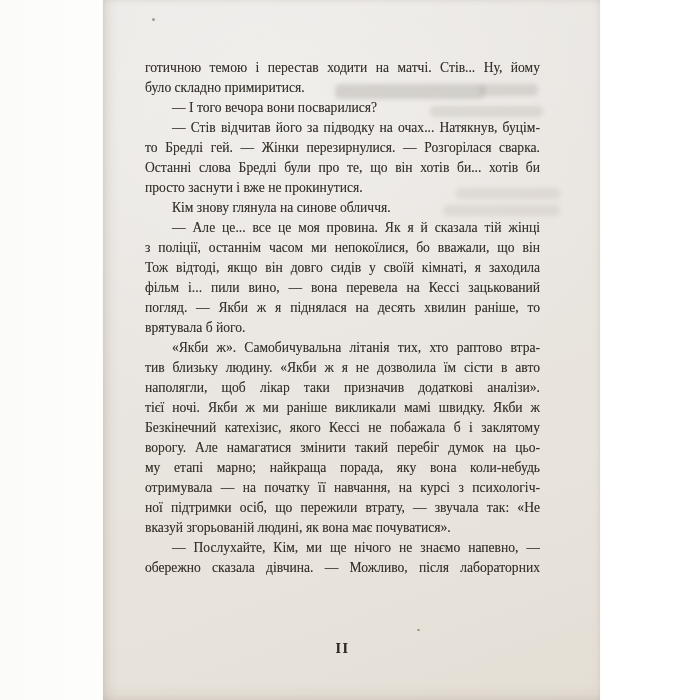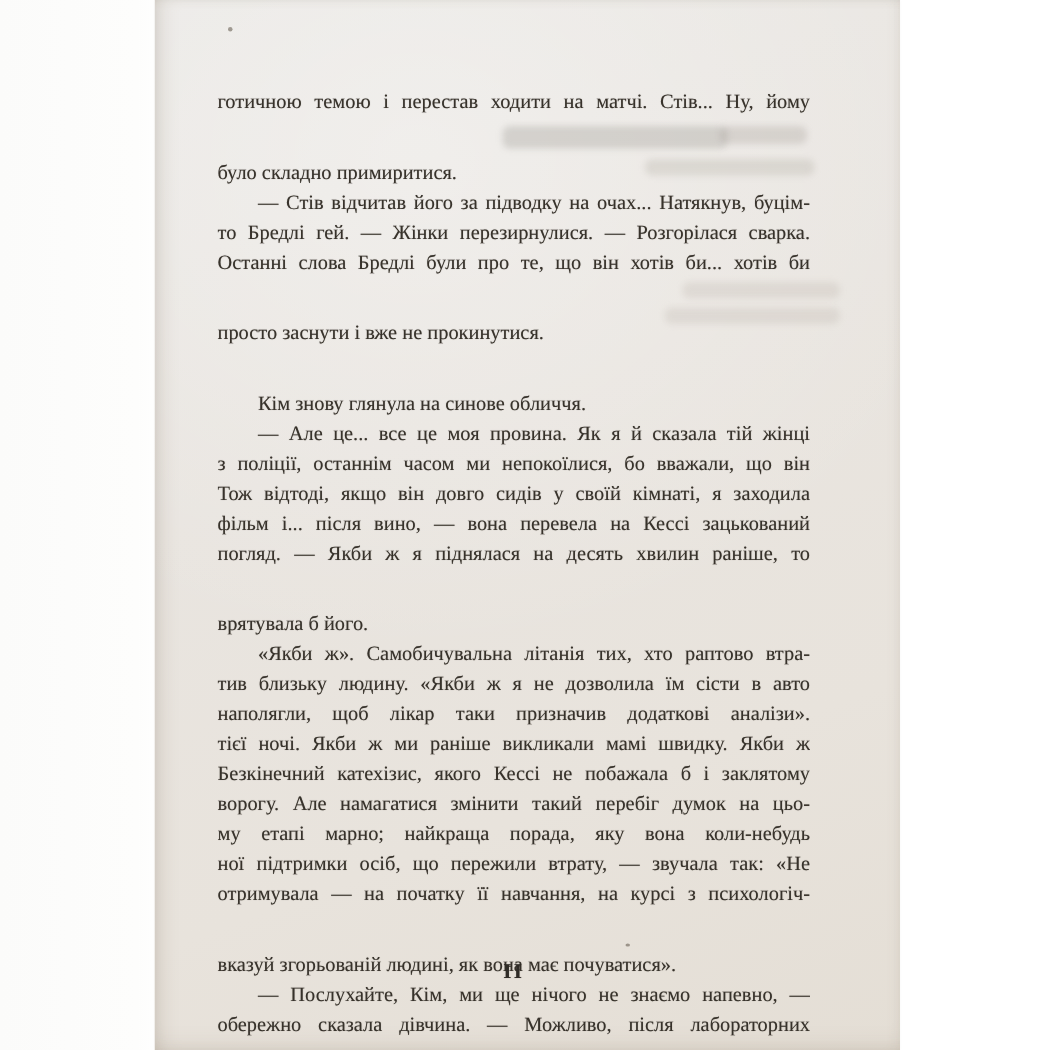--- a/index.html
+++ b/index.html
@@ -43,21 +43,21 @@
     line-height: 20px;
     text-shadow: 0 0 0.6px rgba(55,50,43,0.45);
   }
   .line {
     height: 20px;
     overflow: hidden;
     text-align: justify;
     text-align-last: justify;
     text-justify: inter-word;
   }
-  .line.end { text-align-last: left; margin-top: 27px; }
+  .line.end { text-align-last: left; }
   .line.indent { text-indent: 27px; }
   .it { }
   .section-number {
     position: absolute;
     left: 42px;
     top: 641px;
     width: 395px;
     text-align: center;
     font-weight: bold;
     font-size: 14px;
@@ -93,39 +93,40 @@
     <div class="ghost g1"></div>
     <div class="ghost g2"></div>
     <div class="ghost g3"></div>
     <div class="ghost g4"></div>
     <div class="ghost g5"></div>
     <div class="speck s1"></div>
     <div class="speck s2"></div>
     <div class="text-block" id="text-block">
         <div class="line"><span>готичною темою і перестав ходити на матчі. Стів... Ну, йому</span></div>
         <div class="line end"><span>було складно примиритися.</span></div>
+        <div class="line indent end"><span>— І того вечора вони посварилися?</span></div>
         <div class="line indent"><span>— Стів відчитав його за підводку на очах... Натякнув, буцім-</span></div>
         <div class="line"><span>то Бредлі гей. — Жінки перезирнулися. — Розгорілася сварка.</span></div>
         <div class="line"><span>Останні слова Бредлі були про те, що він хотів би... хотів би</span></div>
         <div class="line end"><span>просто заснути і вже не прокинутися.</span></div>
         <div class="line indent end"><span>Кім знову глянула на синове обличчя.</span></div>
         <div class="line indent"><span>— Але це... все це </span><span class="it">моя</span><span> провина. Як я й сказала тій жінці</span></div>
         <div class="line"><span>з поліції, останнім часом ми непокоїлися, бо вважали, що він</span></div>
         <div class="line"><span>Тож відтоді, якщо він довго сидів у своїй кімнаті, я заходила</span></div>
-        <div class="line"><span>фільм і... </span><span class="it">після вино</span><span>, — вона перевела на Кессі зацькований</span></div>
+        <div class="line"><span>фільм і... </span><span class="it">пили вино</span><span>, — вона перевела на Кессі зацькований</span></div>
         <div class="line"><span>погляд. — Якби ж я піднялася на десять хвилин раніше, то</span></div>
         <div class="line end"><span>врятувала б його.</span></div>
         <div class="line indent"><span>«Якби ж». Самобичувальна літанія тих, хто раптово втра-</span></div>
         <div class="line"><span>тив близьку людину. «Якби ж я не дозволила їм сісти в авто</span></div>
         <div class="line"><span>наполягли, щоб лікар таки призначив додаткові аналізи».</span></div>
         <div class="line"><span>тієї ночі. Якби ж ми раніше викликали мамі швидку. Якби ж</span></div>
         <div class="line"><span>Безкінечний катехізис, якого Кессі не побажала б і заклятому</span></div>
         <div class="line"><span>ворогу. Але намагатися змінити такий перебіг думок на цьо-</span></div>
         <div class="line"><span>му етапі марно; найкраща порада, яку вона коли-небудь</span></div>
+        <div class="line"><span>отримувала — на початку її навчання, на курсі з психологіч-</span></div>
         <div class="line"><span>ної підтримки осіб, що пережили втрату, — звучала так: «Не</span></div>
-        <div class="line"><span>отримувала — на початку її навчання, на курсі з психологіч-</span></div>
         <div class="line end"><span>вказуй згорьованій людині, як вона має почуватися».</span></div>
         <div class="line indent"><span>— Послухайте, Кім, ми ще нічого не знаємо напевно, —</span></div>
         <div class="line"><span>обережно сказала дівчина. — Можливо, після лабораторних</span></div>
       </div>
     <div class="section-number">II</div>
   </div>
 </div>
 
 </body></html>

